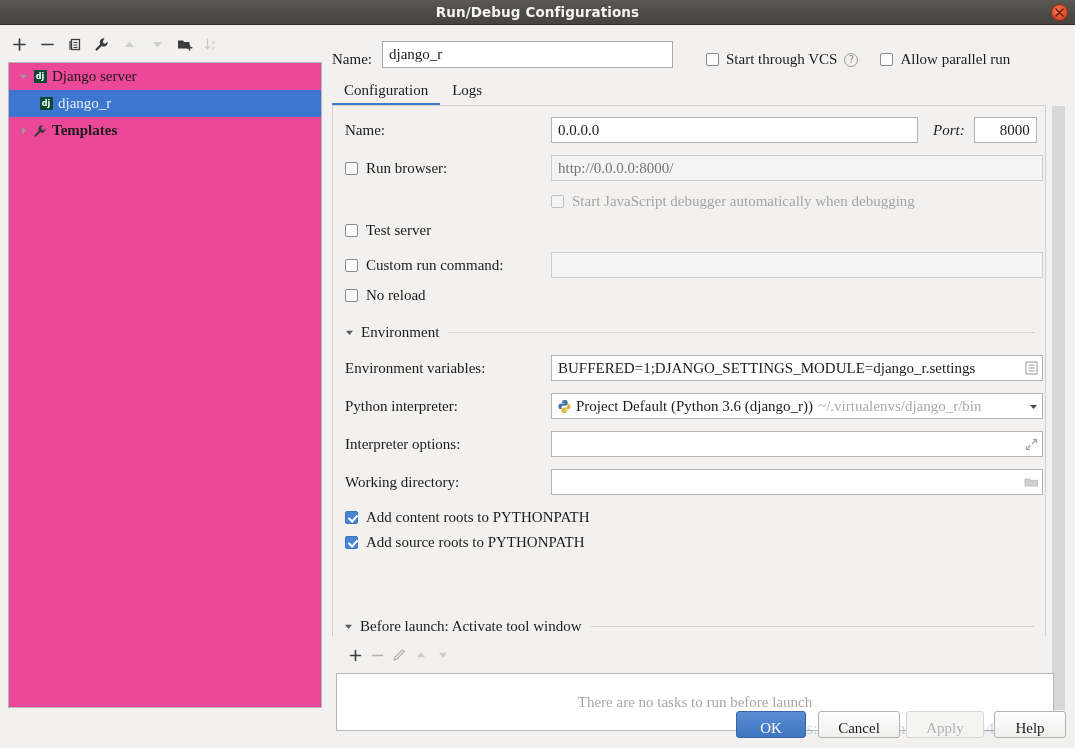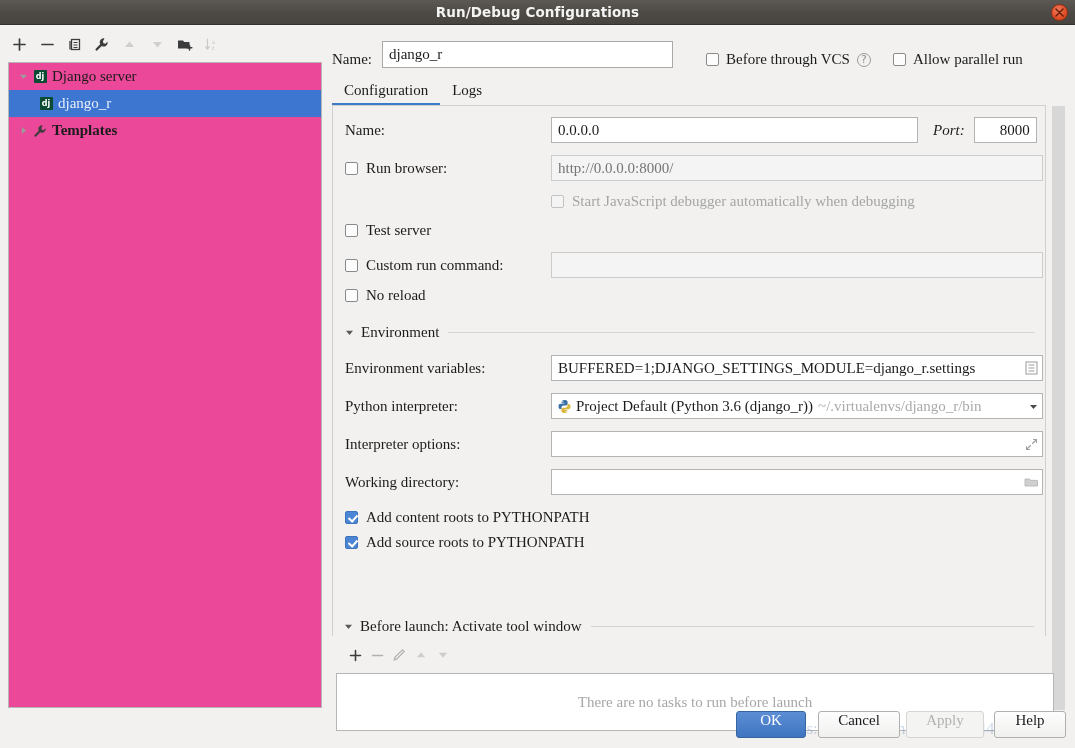--- a/index.html
+++ b/index.html
@@ -197,21 +197,21 @@
 
   
   .btnbar {
     position: absolute; left: 0; bottom: 0; width: 1075px; height: 44px;
   }
   .btn {
     position: absolute; top: 7px; height: 27px;
     border: 1px solid #b0b0b0; border-radius: 3px;
     background: linear-gradient(to bottom, #fdfdfd, #f0f0ef);
     font-family: "Liberation Serif", serif; font-size: 15px; color: #1b1b1b;
-    display: flex; align-items: flex-start; justify-content: center;
+    display: flex; align-items: flex-end; justify-content: center;
     cursor: pointer;
   }
   .btn.primary {
     background: linear-gradient(to bottom, #5b8ed4, #3f74c0);
     border-color: #36659f; color: #ffffff;
   }
   .btn.disabled { color: #b2b2b2; border-color: #d5d5d5; background: #f4f4f3; cursor: default; }
 
   .watermark {
     position: absolute; left: 780px; bottom: 9px;
@@ -317,21 +317,21 @@
       <span class="tree-label" style="font-weight:bold;">Templates</span>
     </div>
 
   </div>
 
   <div class="name-row">
     <span class="name-label">Name:</span>
     <input class="name-input" value="django_r" style="">
     <span class="vcs-group">
       <span class="cbx"></span>
-      <span class="vcs-label">Before through VCS</span>
+      <span class="vcs-label">Start through VCS</span>
       <span class="help-circle">?</span>
     </span>
     <span class="vcs-group" style="margin-left:22px;">
       <span class="cbx"></span>
       <span class="vcs-label">Allow parallel run</span>
     </span>
   </div>
 
   <div class="tabs">
     <div class="tab active">

